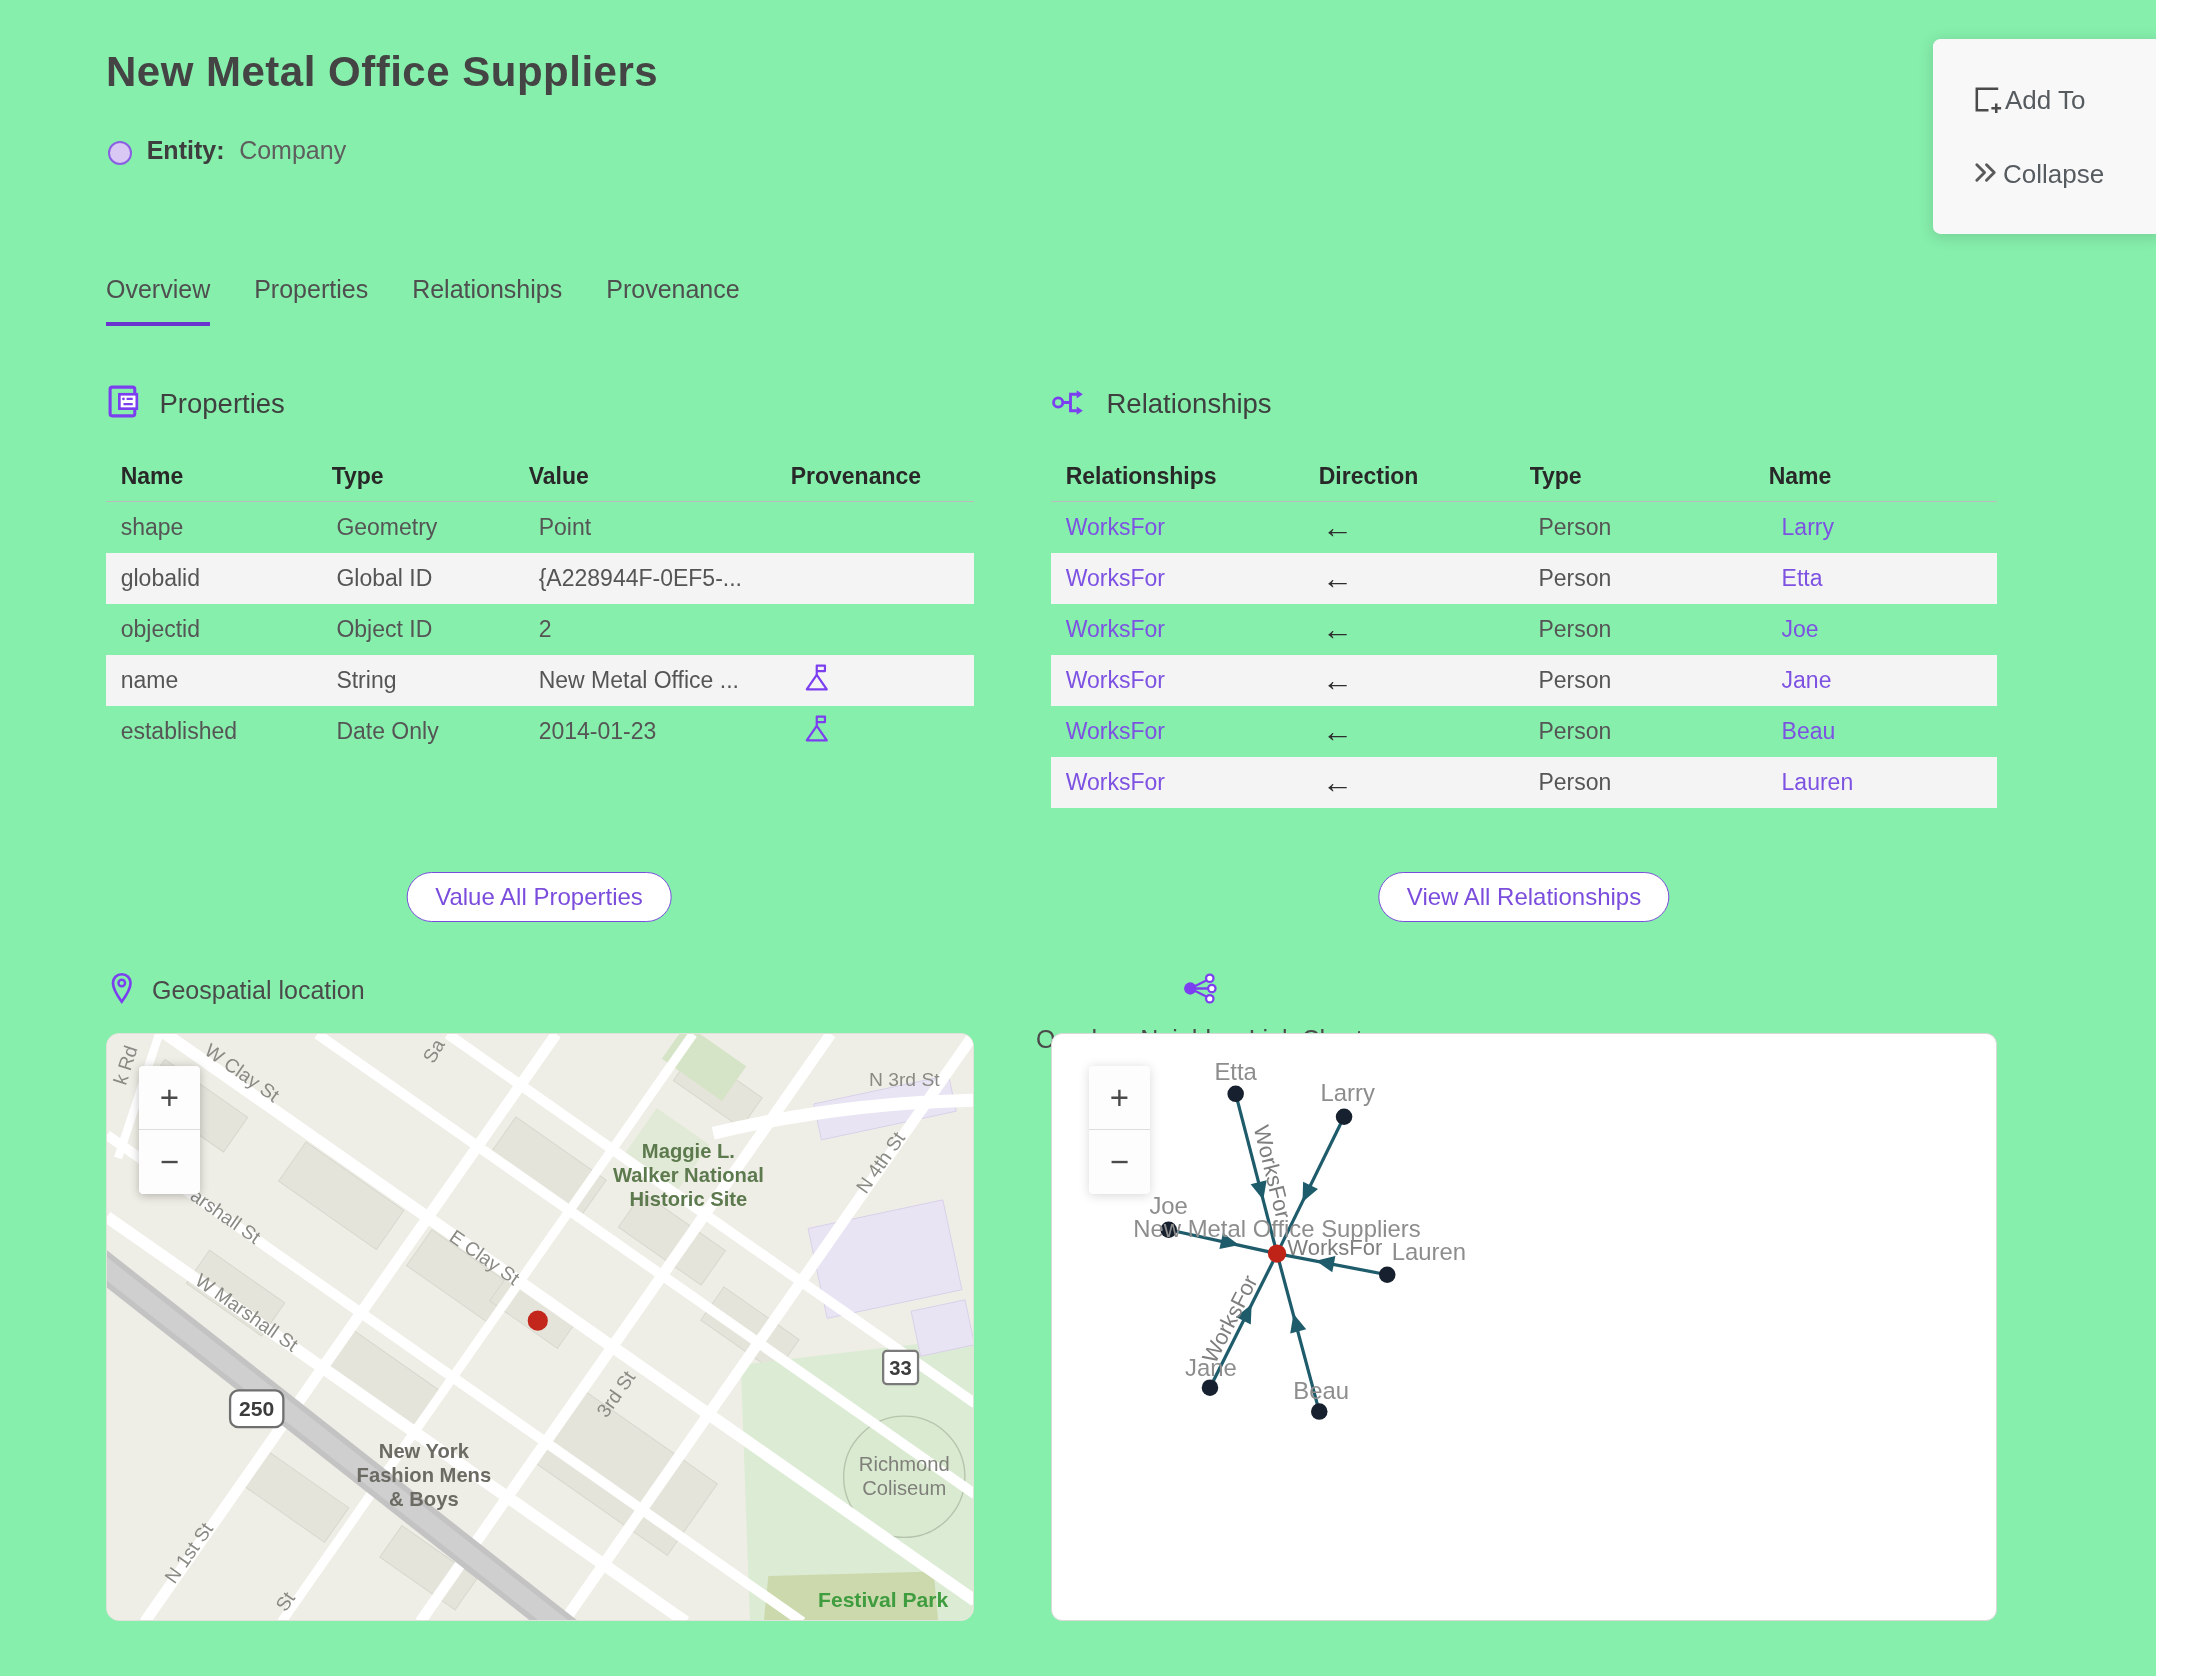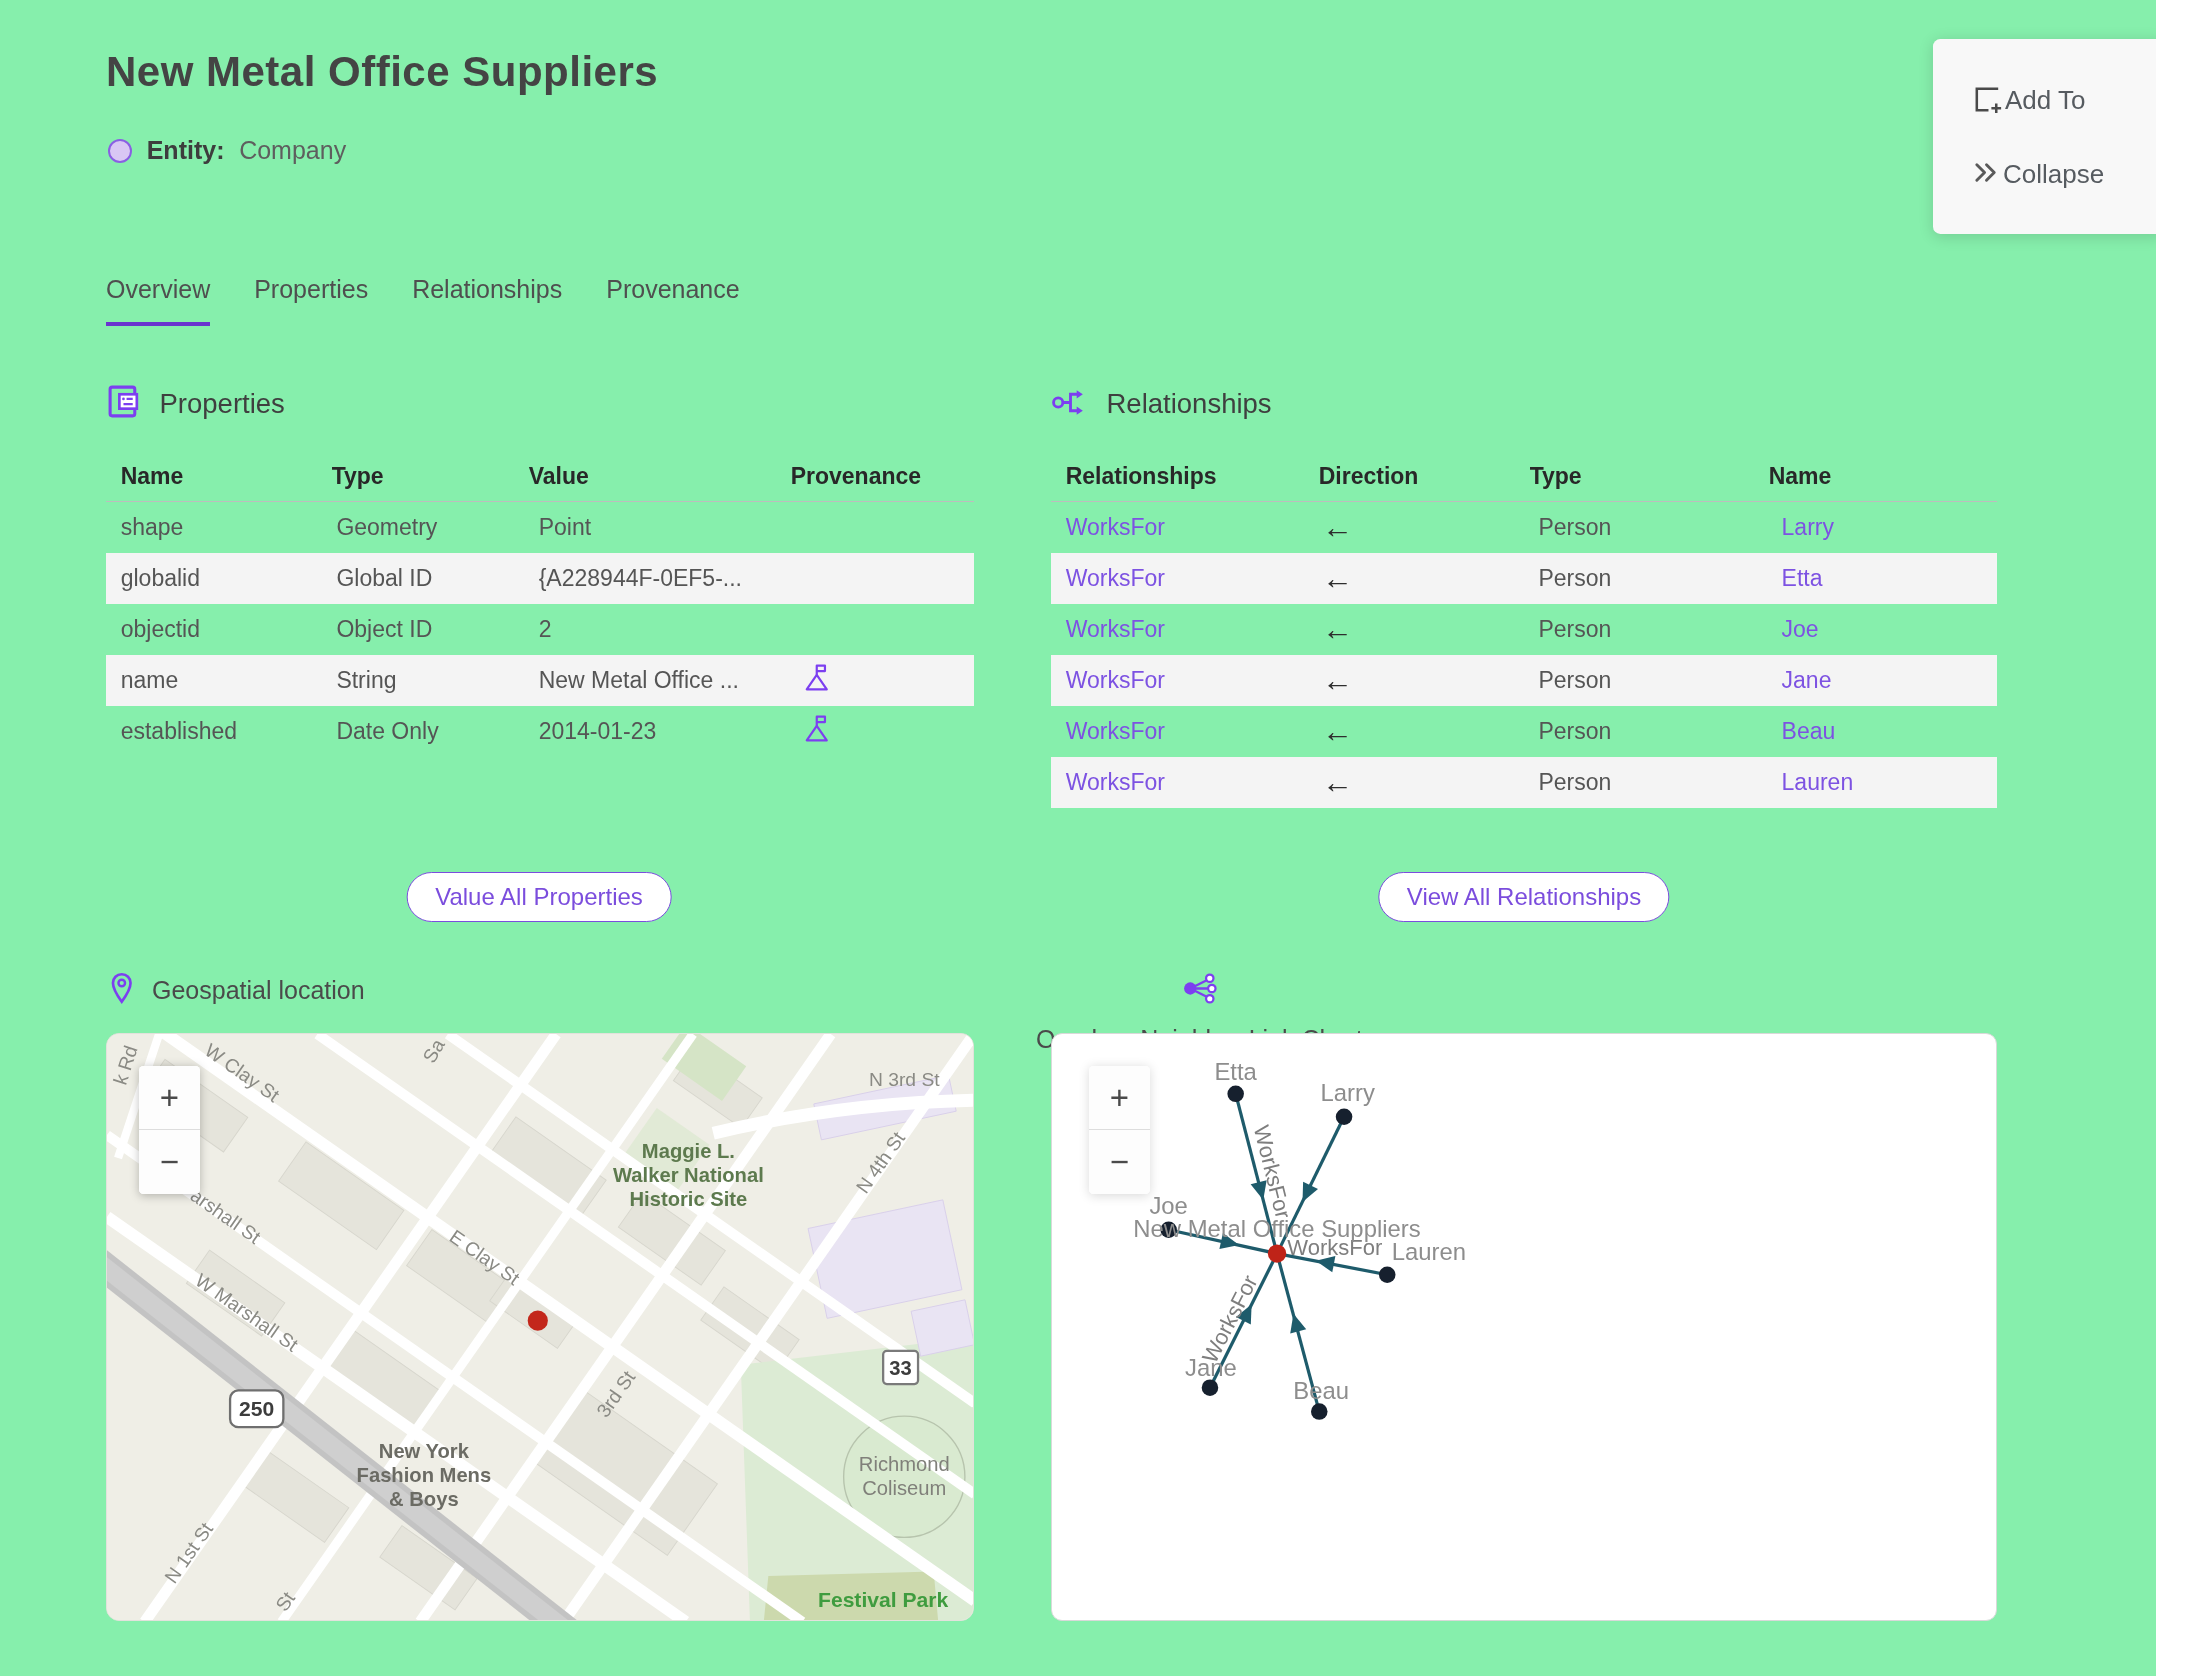--- a/index.html
+++ b/index.html
@@ -2,21 +2,21 @@
 <html style="font-size:14.7px"><head>
 <meta charset="utf-8">
 <style>
   * { margin:0; padding:0; box-sizing:border-box; }
   html,body { background:#ffffff; }
   body { font-family:"Liberation Sans", sans-serif; color:#4a4a4a; }
   #app { position:relative; width:2156px; height:1677px; background:#86efac; overflow:hidden; }
 
   
   .page-title { position:absolute; left:106px; top:48px; font-size:42px; font-weight:700; color:#444; letter-spacing:0.5px; }
-  .entity-row { position:absolute; left:108px; top:136px; display:flex; align-items:center; gap:14.7px; }
+  .entity-row { position:absolute; left:108px; top:136px; display:flex; align-items:flex-end; gap:14.7px; }
   .entity-dot { width:24px; height:24px; border-radius:50%; background:#d9c7f4; border:2.8px solid #8a5fe3; }
   .entity-label { font-size:25px; font-weight:700; color:#3d3d3d; }
   .entity-type { font-size:25px; color:#5e5e5e; }
 
   
   .action-panel { position:absolute; left:1933px; top:39px; width:231px; height:195px; background:#f8f8f8;
     border-radius:7.3px; box-shadow:0 2.8px 14.7px rgba(0,0,0,.14); display:flex; flex-direction:column;
     justify-content:space-around; padding:24px 0; }
   .action-item { display:flex; align-items:center; padding-left:37px; cursor:pointer; }
   .action-item span.lbl { font-size:26px; color:#565b60; }

